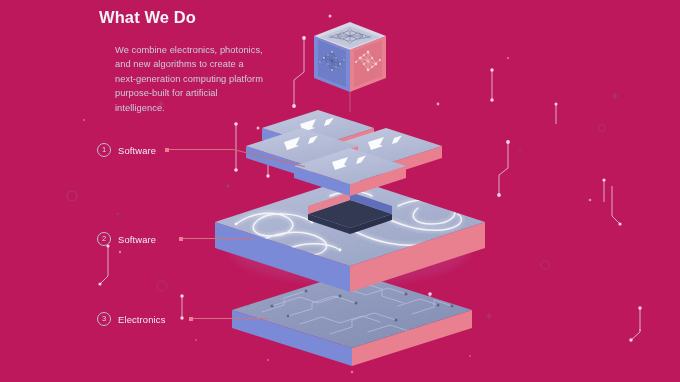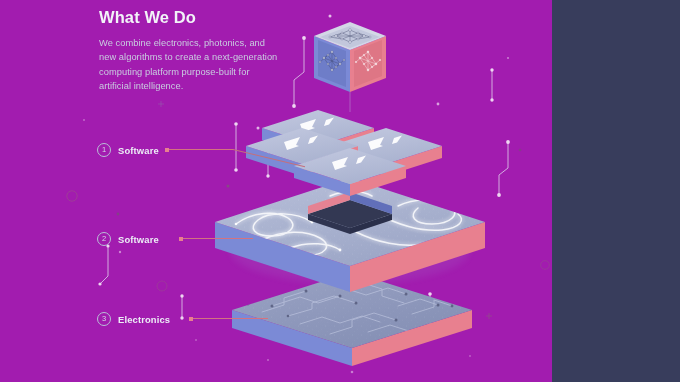--- a/index.html
+++ b/index.html
@@ -2,44 +2,44 @@
 <html><head>
 <meta charset="utf-8">
 <style>
   html, body {
     margin: 0;
     padding: 0;
     background: #383d5c;
   }
   #page {
     position: relative;
-    width: 552px;
+    width: 680px;
     height: 382px;
-    background: #a21caf;
+    background: #be185d;
     overflow: hidden;
     font-family: "Liberation Sans", sans-serif;
   }
 
   
   #text-block {
     position: absolute;
     left: 99px;
     top: 8px;
     width: 180px;
     z-index: 40;
   }
   #page-title {
     margin: 0 0 9px 0;
     font-size: 16.5px;
     font-weight: bold;
     color: #f2f3f8;
     letter-spacing: 0.1px;
   }
   #page-desc {
-    margin: 0;
+    margin: 16px;
     font-size: 9.3px;
     line-height: 1.55;
     color: #c9cde0;
     letter-spacing: 0.05px;
   }
 
   
   .layer-label {
     position: absolute;
     display: flex;
@@ -53,21 +53,21 @@
     border: 1px solid #b9bed6;
     border-radius: 50%;
     color: #d5d9e8;
     font-size: 7.5px;
     line-height: 11px;
     text-align: center;
     flex: none;
   }
   .label-text {
     font-size: 9.4px;
-    font-weight: bold;
+    font-weight: normal;
     color: #eceef6;
     white-space: nowrap;
     letter-spacing: 0.15px;
   }
 
   #label-software  { left: 97px;  top: 143px; }
   #label-photonics { left: 97px;  top: 232px; }
   #label-electronics { left: 97px; top: 312px; }
 
   

